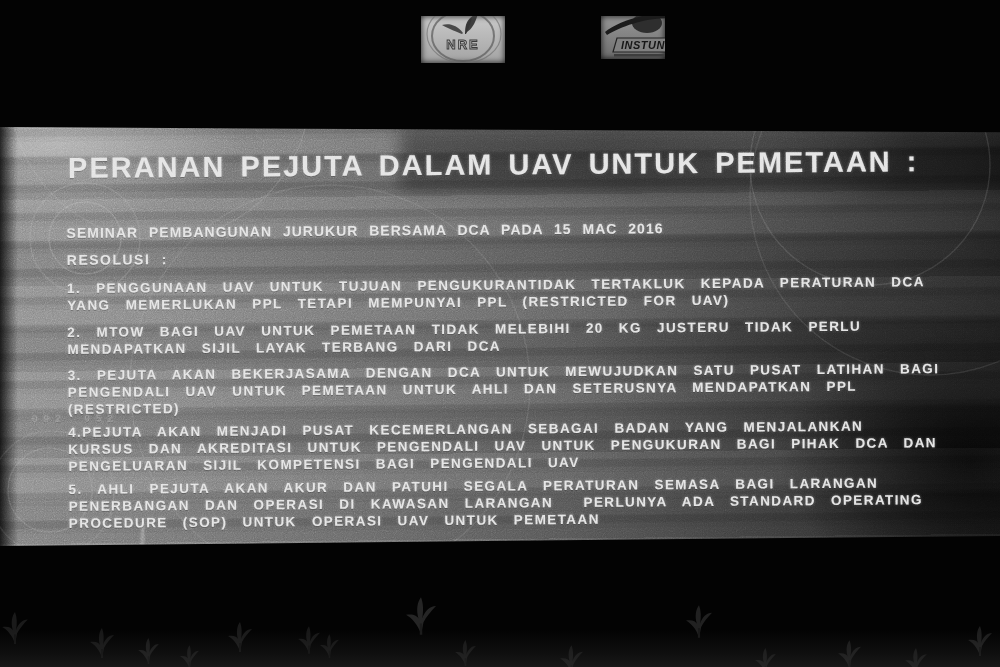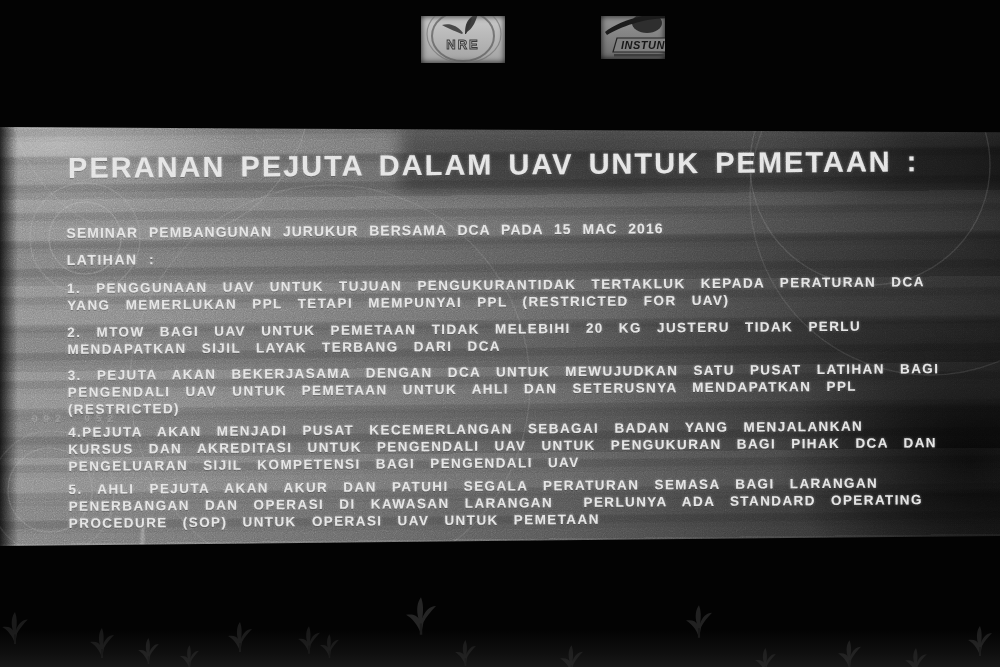--- a/index.html
+++ b/index.html
@@ -101,21 +101,21 @@
         <circle cx="50" cy="365" r="42" opacity="0.14"></circle>
         <circle cx="52" cy="368" r="62" opacity="0.10"></circle>
       </g>
     </svg>
 
     <div class="glare-streak"></div>
 
     <div class="slide-content">
       <div class="slide-title">PERANAN PEJUTA DALAM UAV UNTUK PEMETAAN :</div>
       <div class="slide-subtitle">SEMINAR PEMBANGUNAN JURUKUR BERSAMA DCA PADA 15 MAC 2016</div>
-      <div class="resolusi">LATIHAN :</div>
+      <div class="resolusi">RESOLUSI :</div>
       <div class="res-item res-1">1. PENGGUNAAN UAV UNTUK TUJUAN PENGUKURANTIDAK TERTAKLUK KEPADA PERATURAN DCA
 YANG MEMERLUKAN PPL TETAPI MEMPUNYAI PPL (RESTRICTED FOR UAV)</div>
       <div class="res-item res-2">2. MTOW BAGI UAV UNTUK PEMETAAN TIDAK MELEBIHI 20 KG JUSTERU TIDAK PERLU
 MENDAPATKAN SIJIL LAYAK TERBANG DARI DCA</div>
       <div class="res-item res-3">3. PEJUTA AKAN BEKERJASAMA DENGAN DCA UNTUK MEWUJUDKAN SATU PUSAT LATIHAN BAGI
 PENGENDALI UAV UNTUK PEMETAAN UNTUK AHLI DAN SETERUSNYA MENDAPATKAN PPL
 (RESTRICTED)</div>
       <div class="res-item res-4">4.PEJUTA AKAN MENJADI PUSAT KECEMERLANGAN SEBAGAI BADAN YANG MENJALANKAN
 KURSUS DAN AKREDITASI UNTUK PENGENDALI UAV UNTUK PENGUKURAN BAGI PIHAK DCA DAN
 PENGELUARAN SIJIL KOMPETENSI BAGI PENGENDALI UAV</div>

